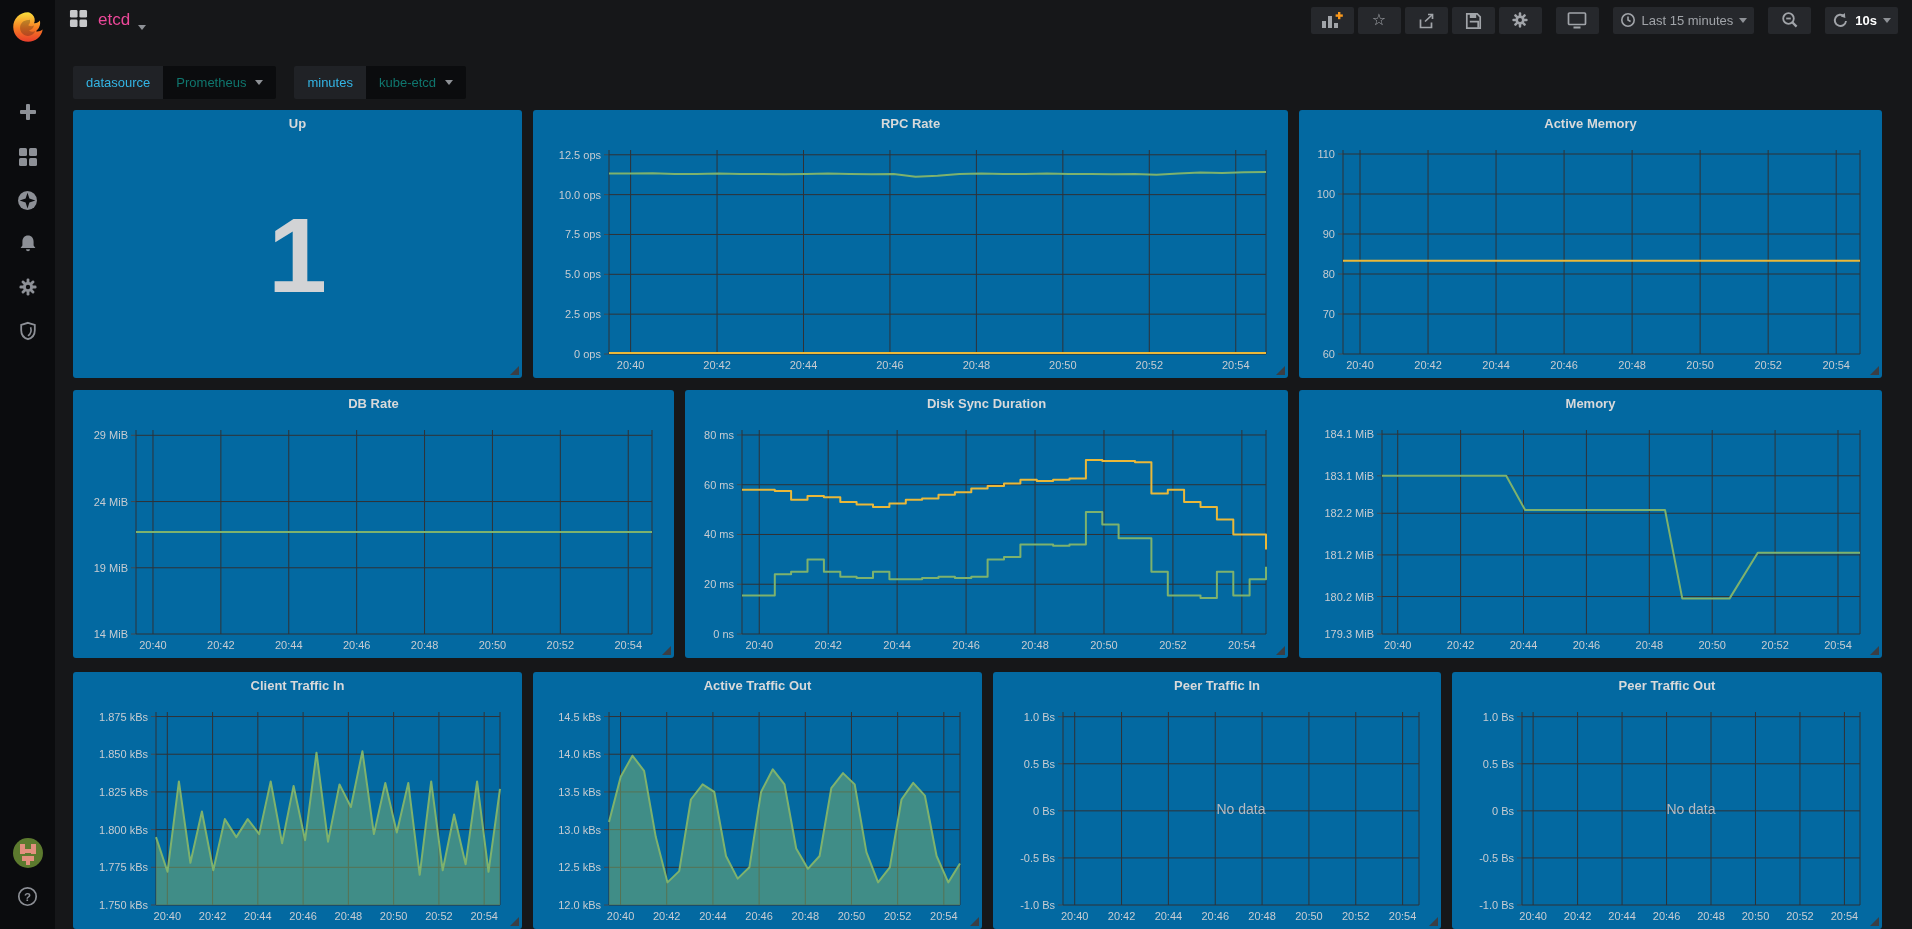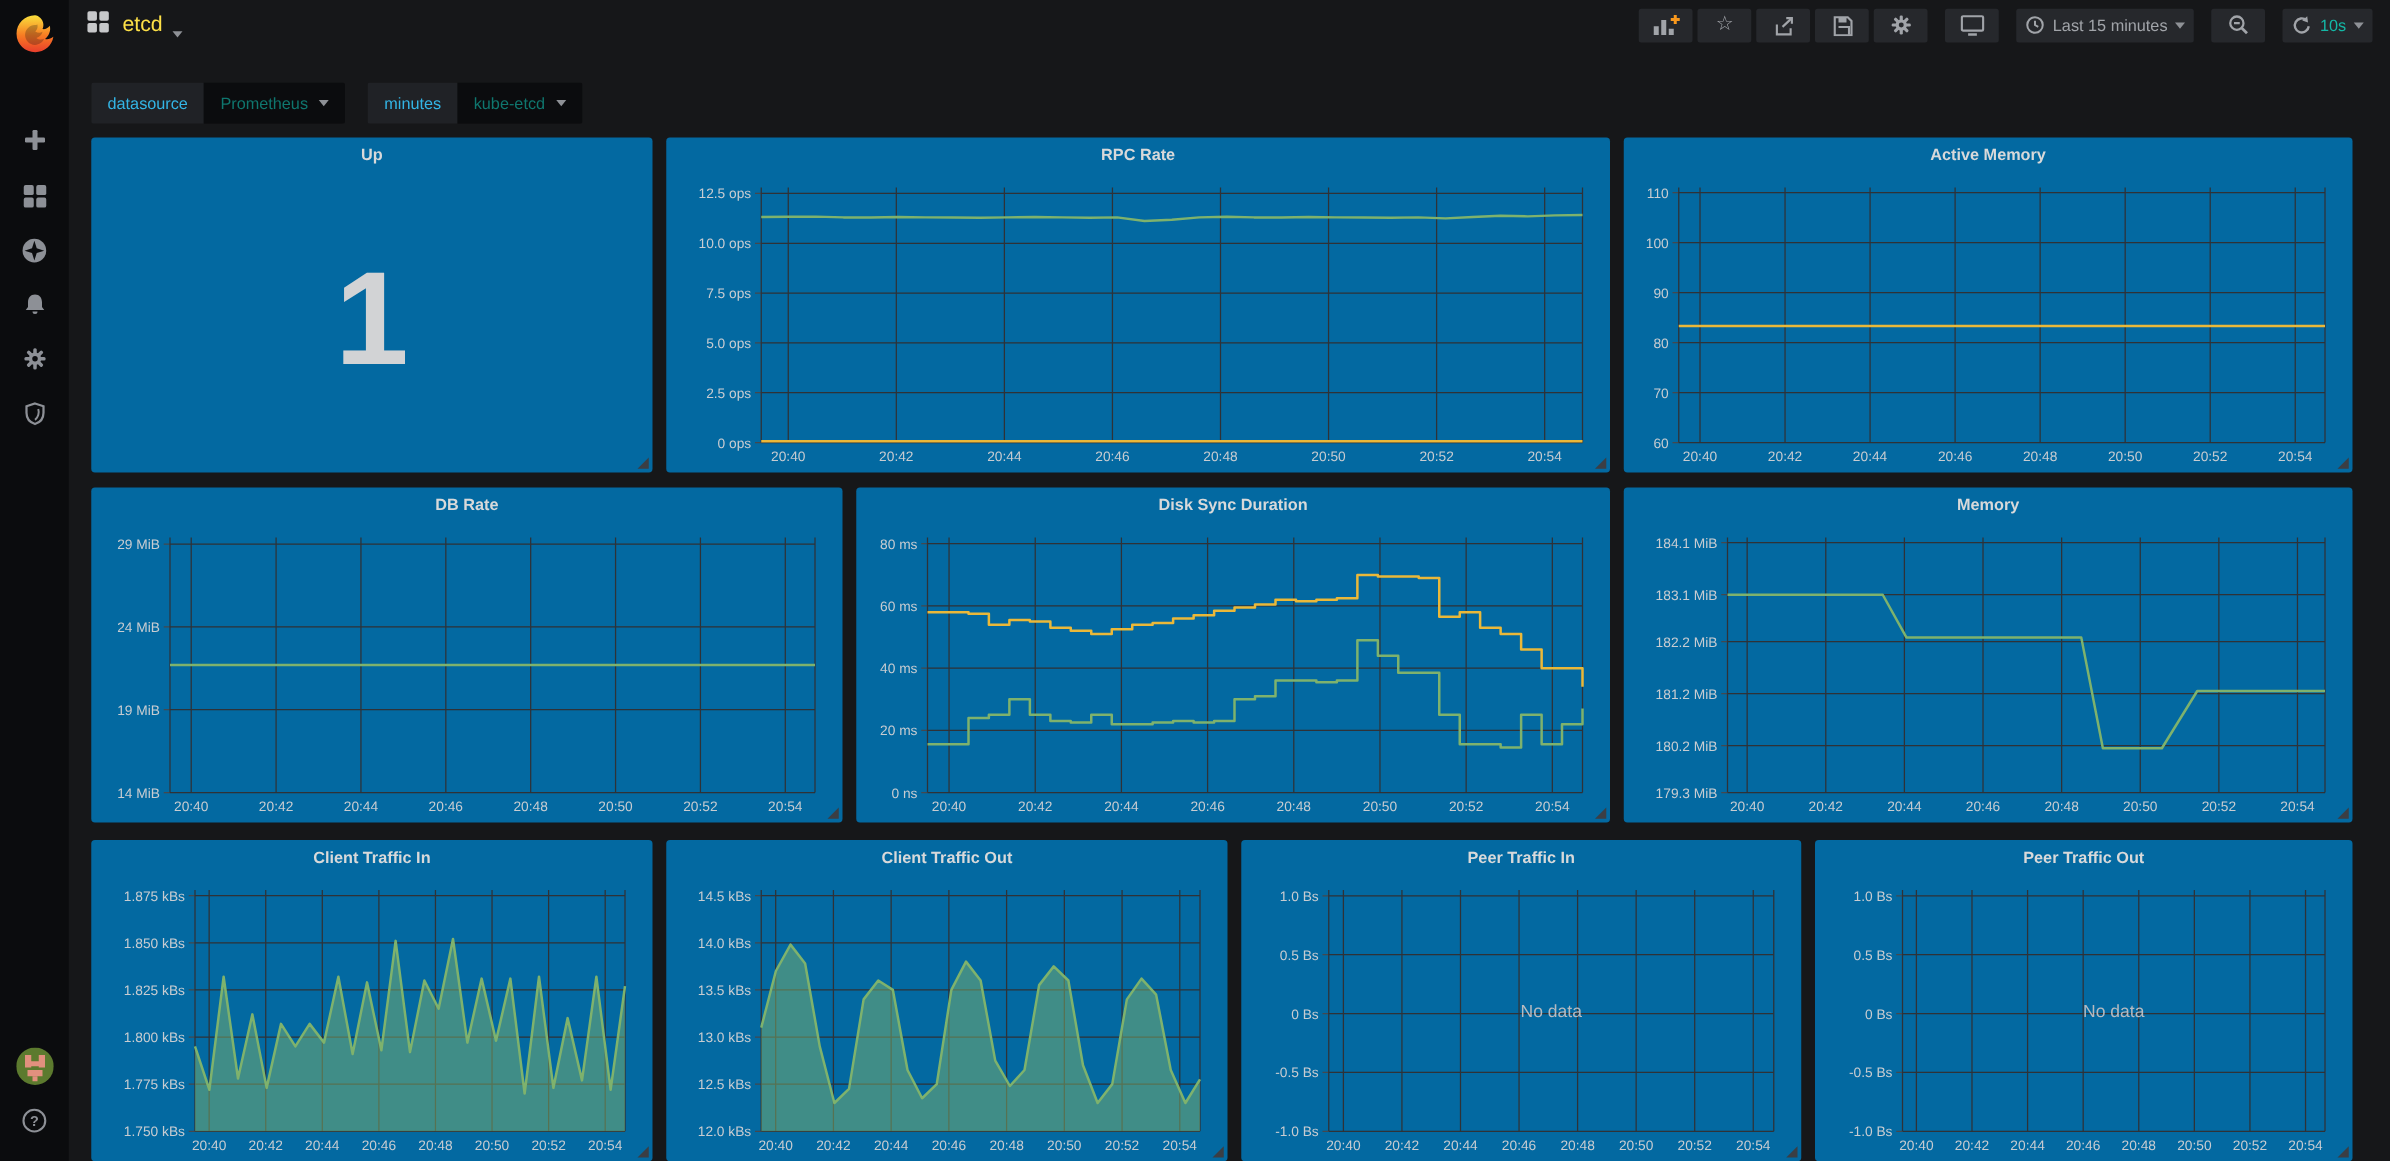--- a/index.html
+++ b/index.html
@@ -7,27 +7,27 @@
     width:1912px;height:929px;position:relative;overflow:hidden;
     background:#161719;color:#d8d9da;
     font-family:"Liberation Sans","DejaVu Sans",sans-serif;
   }
   
   .sidebar{position:absolute;left:0;top:0;width:55px;height:929px;background:#0b0c0e;z-index:10}
   .side-item{position:absolute;left:0;width:55px;display:flex;justify-content:center;align-items:center;color:#8d9096;cursor:pointer}
   
   .topbar{position:absolute;left:55px;top:0;width:1857px;height:40px;display:flex;align-items:center;justify-content:space-between;padding:0 14px;box-sizing:border-box;background:#161719;z-index:9}
   .tb-left{display:flex;align-items:center;gap:10px}
-  .tb-title{font-size:17px;color:#fde047;cursor:pointer;display:flex;align-items:flex-end;gap:8px}
+  .tb-title{font-size:17px;color:#ec4899;cursor:pointer;display:flex;align-items:flex-end;gap:8px}
   .tb-right{display:flex;align-items:center}
   .tb-btn{height:27px;min-width:29px;background:#26282c;border-radius:2px;display:flex;align-items:center;justify-content:center;padding:0 7px;gap:6px;color:#a1a4a9;font-size:13px;cursor:pointer;margin-left:4px}
   .tb-gap{margin-left:14px}
   .caret{width:0;height:0;border-left:4px solid transparent;border-right:4px solid transparent;border-top:5px solid #8e9196;display:inline-block}
   .star-glyph{font-size:16px;line-height:1;color:#a1a4a9}
-  .refresh-val{color:#14b8a6;font-weight:normal}
+  .refresh-val{color:#ffffff;font-weight:bold}
   
   .vars{position:absolute;left:73px;top:66px;display:flex;gap:18px;z-index:8}
   .var-group{display:flex;height:33px;border-radius:2px;overflow:hidden;font-size:13px;cursor:pointer}
   .var-label{background:#202226;color:#33b5e5;display:flex;align-items:center;padding:0 13px;font-weight:normal}
   .var-value{background:#0b0c0e;color:#0f766e;display:flex;align-items:center;gap:9px;padding:0 13px}
   
   .panel{position:absolute;background:#0369a1;border-radius:3px}
   .panel-title{height:26px;display:flex;align-items:center;justify-content:center;font-size:13px;font-weight:bold;color:#d8d9da;cursor:pointer}
   .panel-body{position:absolute;top:26px;left:8px;right:8px;bottom:4px}
   .stat-value{display:flex;align-items:center;justify-content:center;height:100%;font-size:106px;font-weight:600;color:#d2d3d5}
@@ -497,21 +497,21 @@
           <line x1="403.15789473684214" y1="14" x2="403.15789473684214" y2="207" class="grid"></line>
           <text x="403.15789473684214" y="222" text-anchor="middle" class="tick">20:54</text>
           <line x1="75" y1="14" x2="75" y2="207" class="grid"></line>
           <line x1="419" y1="14" x2="419" y2="207" class="grid"></line>
           <path d="M75.0,139.1L86.5,173.8L97.9,83.4L109.4,164.8L120.9,113.5L132.3,172.3L143.8,121.1L155.3,139.1L166.7,121.1L178.2,136.1L189.7,83.4L201.1,145.2L212.6,87.9L224.1,142.2L235.5,54.7L247.0,143.7L258.5,86.4L269.9,109.0L281.4,53.2L292.9,136.1L304.3,84.9L315.8,134.6L327.3,84.9L338.7,176.8L350.2,83.4L361.7,172.3L373.1,116.5L384.6,166.3L396.1,83.4L407.5,173.8L419.0,90.9V207.0H75Z" fill="#7eb26d" fill-opacity="0.5" stroke="none"></path>
           <path d="M75.0,139.1L86.5,173.8L97.9,83.4L109.4,164.8L120.9,113.5L132.3,172.3L143.8,121.1L155.3,139.1L166.7,121.1L178.2,136.1L189.7,83.4L201.1,145.2L212.6,87.9L224.1,142.2L235.5,54.7L247.0,143.7L258.5,86.4L269.9,109.0L281.4,53.2L292.9,136.1L304.3,84.9L315.8,134.6L327.3,84.9L338.7,176.8L350.2,83.4L361.7,172.3L373.1,116.5L384.6,166.3L396.1,83.4L407.5,173.8L419.0,90.9" fill="none" stroke="#7eb26d" stroke-width="2" stroke-linejoin="round"></path>
         </svg></div>
       <div class="rz"></div>
     </div>
     <div class="panel" style="left: 533px; top: 672px; width: 449px; height: 257px;">
-      <div class="panel-title">Client Traffic Out</div>
+      <div class="panel-title">Active Traffic Out</div>
       <div class="panel-body"><svg width="433" height="227">
           <line x1="68" y1="207" x2="419" y2="207" class="grid"></line>
           <line x1="63" y1="207" x2="68" y2="207" class="tickmark"></line>
           <text x="60" y="211" text-anchor="end" class="tick">12.0 kBs</text>
           <line x1="68" y1="169.3046875" x2="419" y2="169.3046875" class="grid"></line>
           <line x1="63" y1="169.3046875" x2="68" y2="169.3046875" class="tickmark"></line>
           <text x="60" y="173.3046875" text-anchor="end" class="tick">12.5 kBs</text>
           <line x1="68" y1="131.609375" x2="419" y2="131.609375" class="grid"></line>
           <line x1="63" y1="131.609375" x2="68" y2="131.609375" class="tickmark"></line>
           <text x="60" y="135.609375" text-anchor="end" class="tick">13.0 kBs</text>

